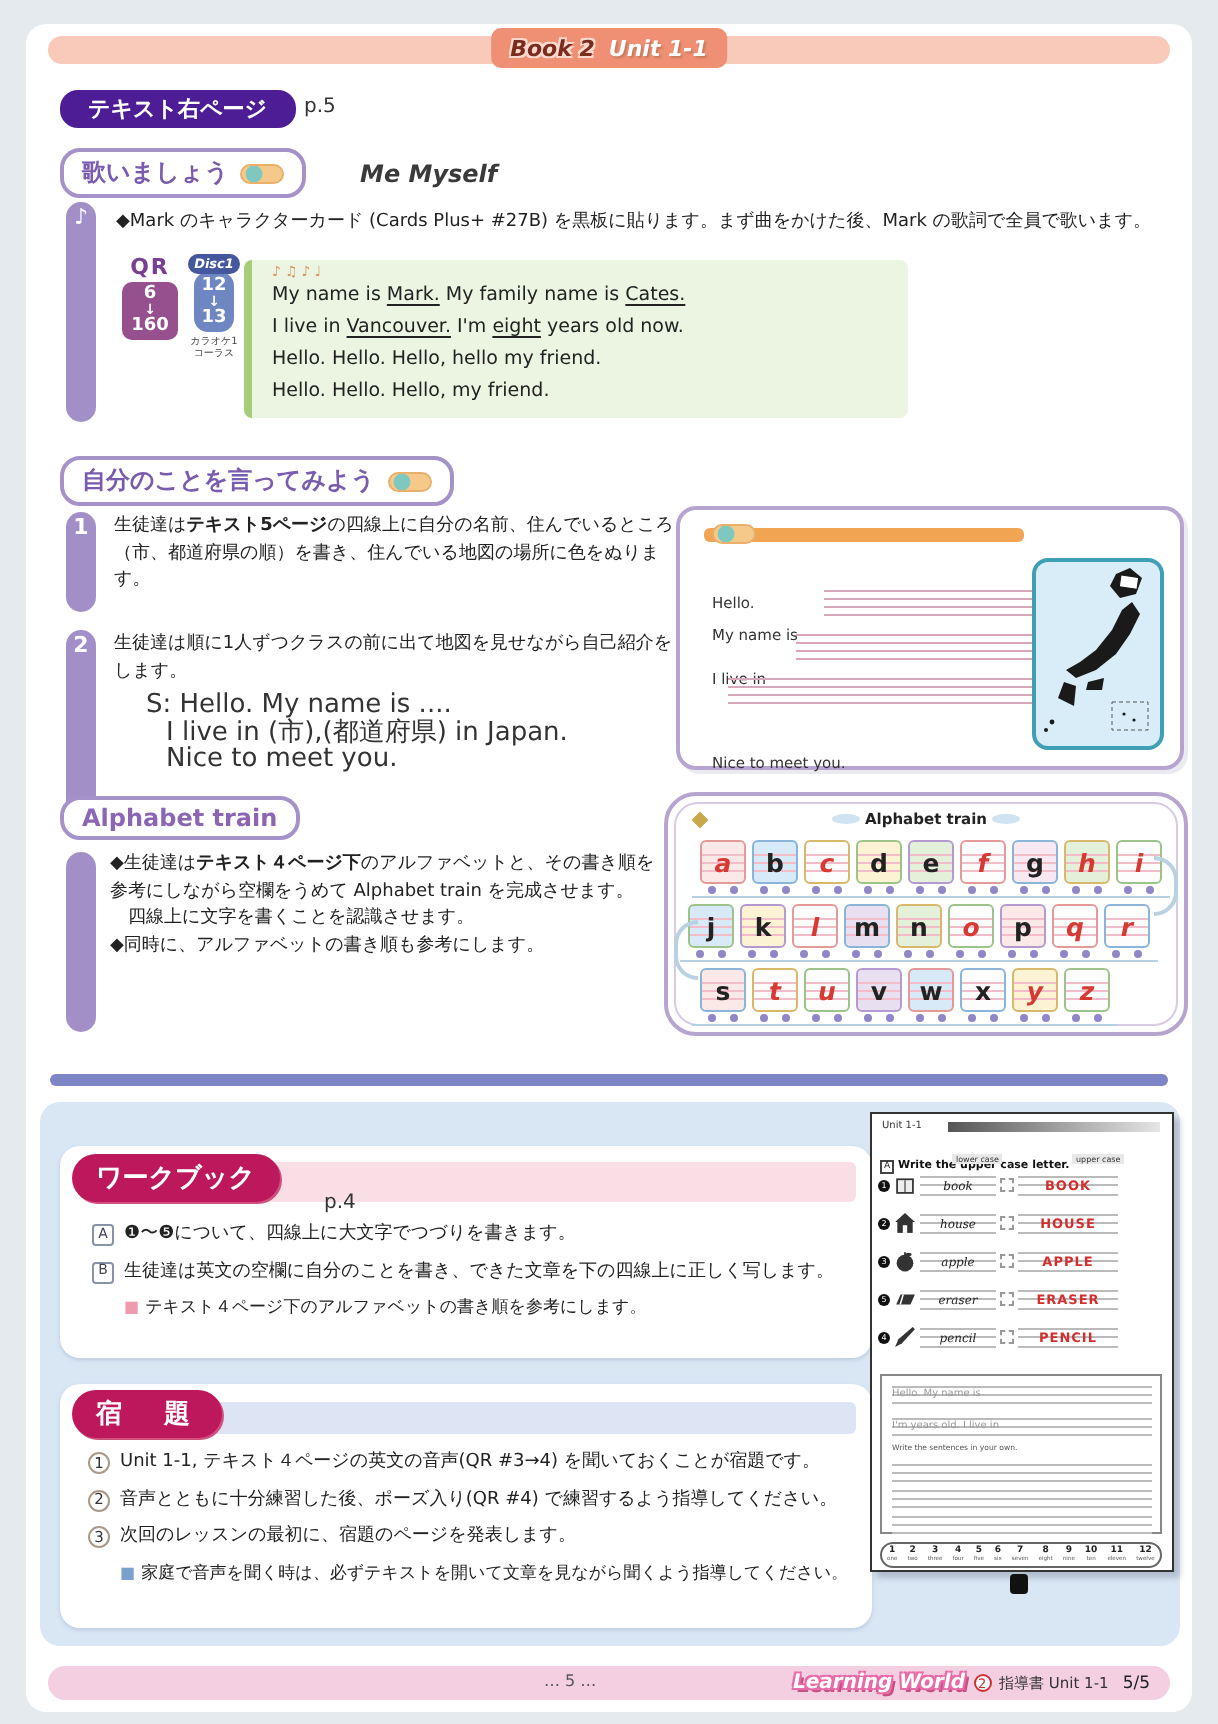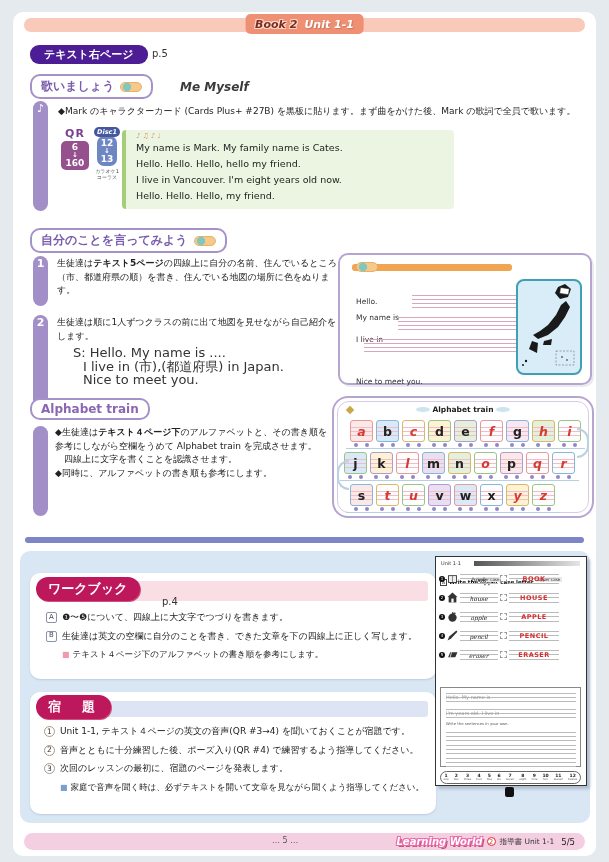--- a/index.html
+++ b/index.html
@@ -27,21 +27,21 @@
   .activity-pill { width:22px; height:10px; border-radius:6px;
                    background:radial-gradient(circle at 30% 50%, #7ec8c0 0 28%, #f5c98a 30%);
                    border:1px solid #e8b06a; }
   .me-myself { font-size:12px; font-weight:900; font-style:italic; color:#3a3a3a; }
 
   .vbar { width:15px; background:#a38fc7; border-radius:8px; text-align:center; color:#fff; }
   .vbar .glyph { font-size:11px; line-height:16px; }
 
   .jtext { font-size:9px; line-height:13.5px; color:#222; }
   .b { font-weight:bold; }
-  .u { text-underline-offset:2px; }
+  .u { text-decoration:underline; text-underline-offset:2px; }
 
   
   .qr-label { font-size:11px; font-weight:900; color:#7a3f92; letter-spacing:1px; text-align:center; }
   .qr-box { margin:1px auto 0; width:28px; background:#96508d; border-radius:5px; padding:2px 0;
             color:#fff; font-size:9px; font-weight:bold; text-align:center; line-height:9px; }
   .qr-box .ar { font-size:7px; line-height:7px; }
   .disc-oval { margin:0 auto; width:26px; background:#45589e; color:#fff; font-size:6.5px; font-weight:bold;
                font-style:italic; border-radius:7px; text-align:center; padding:1px 0; position:relative; z-index:2; }
   .disc-box { margin:-1px auto 0; width:20px; background:#6e87c2; border-radius:7px; padding:3px 0 2px;
               color:#fff; font-size:9px; font-weight:bold; text-align:center; line-height:9px; }
@@ -186,22 +186,22 @@
       <div>12</div>
       <div class="ar">↓</div>
       <div>13</div>
     </div>
     <div class="disc-cap">カラオケ1コーラス</div>
   </div>
 
   <div class="abs green-box">
     <div class="notes-row">♪♫♪♩</div>
     <div class="lyric"><span>My name is </span><span class="u">Mark.</span><span>  My family name is </span><span class="u">Cates.</span></div>
+    <div class="lyric"><span>I live in </span><span class="u">Vancouver.</span><span>  I'm </span><span class="u">eight</span><span> years old now.</span></div>
     <div class="lyric"><span>Hello. Hello. Hello, hello my friend.</span></div>
-    <div class="lyric"><span>I live in </span><span class="u">Vancouver.</span><span>  I'm </span><span class="u">eight</span><span> years old now.</span></div>
     <div class="lyric"><span>Hello. Hello. Hello, my friend.</span></div>
   </div>
 
   <div class="abs sec-badge" style="left:30px; top:228px;text-align:center;">
     <span class="t">自分のことを言ってみよう</span>
     <span class="activity-pill"></span>
   </div>
 
   <div class="abs step-bar" style="left:33px; top:256px; height:50px;">
     <div class="n">1</div>
@@ -391,21 +391,21 @@
   </div>
 
   <div class="abs thumb">
     <div class="abs t5" style="left:5px; top:3px;">Unit 1-1</div>
     <div class="grad-bar"></div>
     <div class="abs" style="left:4px; top:12px;">
       <span class="tmark">A</span><span class="ttitle">Write the upper case letter.</span>
     </div>
     <div class="collab" style="left:40px; top:20px;">lower case</div>
     <div class="collab" style="left:100px; top:20px;">upper case</div>
-    <div id="thumb-rows" class="abs" style="left:3px; top:12px; width:145px;">
+    <div id="thumb-rows" class="abs" style="left:3px; top:26px; width:145px;">
         <div class="thumb-row">
           <span class="tnum">1</span>
           <span><svg width="11" height="11" viewBox="0 0 10 10">
               <rect x="1" y="2" width="8" height="7" fill="#333"></rect>
               <rect x="1.8" y="2.8" width="6.4" height="5.4" fill="#eee"></rect>
               <line x1="5" y1="2.8" x2="5" y2="8.2" stroke="#333" stroke-width="0.5"></line>
             </svg></span>
           <span class="lword ruled3g">book</span>
           <span class="midbox"></span>
           <span class="uword ruled3g">BOOK</span>
@@ -426,38 +426,38 @@
           <span><svg width="11" height="11" viewBox="0 0 10 10">
               <circle cx="5" cy="6" r="3.8" fill="#333"></circle>
               <rect x="4.6" y="1" width="0.8" height="2.6" fill="#333"></rect>
               <ellipse cx="6.6" cy="2" rx="1.4" ry="0.7" fill="#333"></ellipse>
             </svg></span>
           <span class="lword ruled3g">apple</span>
           <span class="midbox"></span>
           <span class="uword ruled3g">APPLE</span>
         </div>
         <div class="thumb-row">
-          <span class="tnum">4</span>
-          <span><svg width="11" height="11" viewBox="0 0 10 10">
-              <polygon points="0.5,9.5 2,6 8.5,0.5 9.5,1.5 3.5,8 " fill="#333"></polygon>
-            </svg></span>
-          <span class="lword ruled3g">pencil</span>
-          <span class="midbox"></span>
-          <span class="uword ruled3g">PENCIL</span>
-        </div>
-        <div class="thumb-row">
           <span class="tnum">5</span>
           <span><svg width="11" height="11" viewBox="0 0 10 10">
               <polygon points="1,7.5 3,3 9.5,3 7.5,7.5" fill="#333"></polygon>
               <line x1="4.2" y1="3" x2="2.8" y2="7.5" stroke="#fff" stroke-width="0.7"></line>
             </svg></span>
           <span class="lword ruled3g">eraser</span>
           <span class="midbox"></span>
           <span class="uword ruled3g">ERASER</span>
         </div>
+        <div class="thumb-row">
+          <span class="tnum">4</span>
+          <span><svg width="11" height="11" viewBox="0 0 10 10">
+              <polygon points="0.5,9.5 2,6 8.5,0.5 9.5,1.5 3.5,8 " fill="#333"></polygon>
+            </svg></span>
+          <span class="lword ruled3g">pencil</span>
+          <span class="midbox"></span>
+          <span class="uword ruled3g">PENCIL</span>
+        </div>
       </div>
     <div class="abs" style="left:4px; top:121px;">
       <span class="tmark">B</span><span class="ttitle">Can you write about yourself?</span>
     </div>
     <div class="bigbox">
       <div class="grayline ruled3g" style="top:5px;">Hello.   My name is</div>
       <div class="grayline ruled3g" style="top:21px;">I'm      years old.   I live in</div>
       <div class="abs" style="left:5px; top:33px; font-size:3.8px; color:#555;">Write the sentences in your own.</div>
       <div class="grayline ruled3g" style="top:44px;"></div>
       <div class="grayline ruled3g" style="top:57px;"></div>

